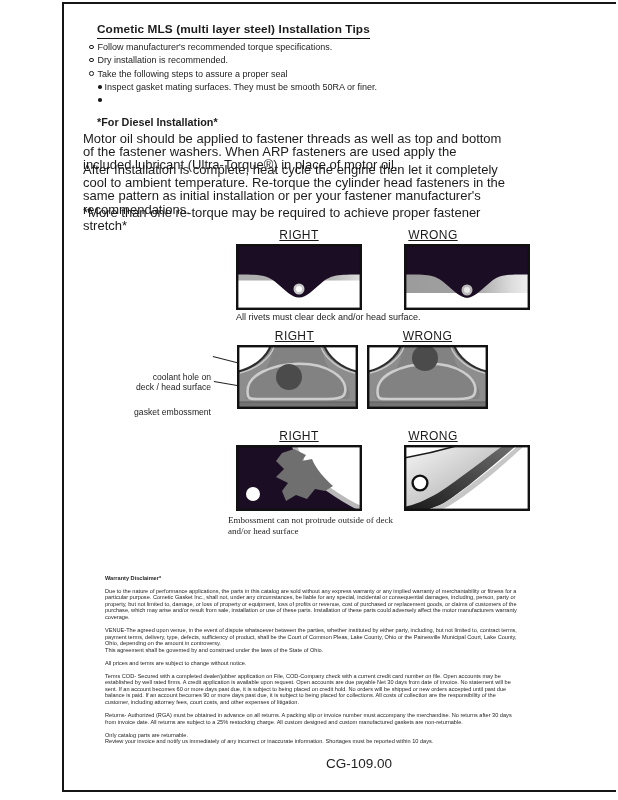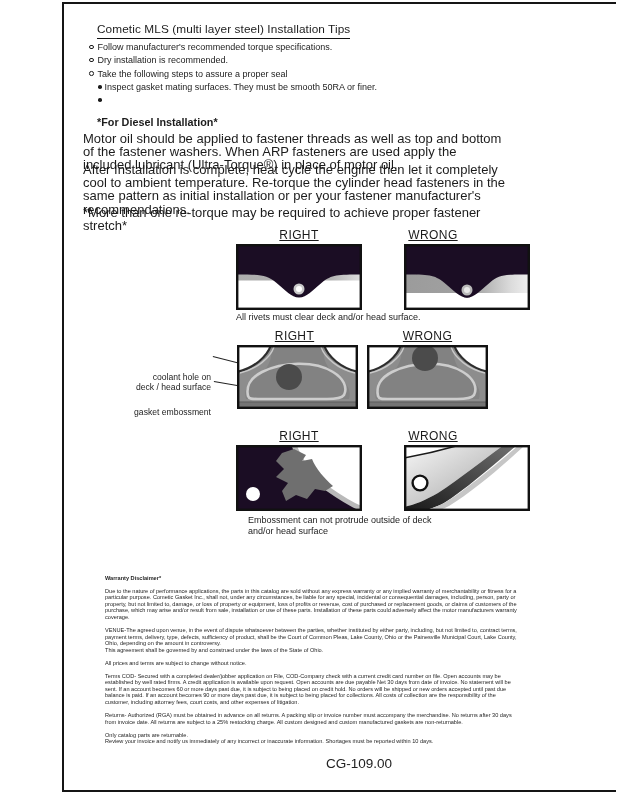--- a/index.html
+++ b/index.html
@@ -7,21 +7,21 @@
   .page {
     position:relative; width:618px; height:800px; background:#fff; overflow:hidden;
     font-family:"Liberation Sans","DejaVu Sans",sans-serif; color:var(--text,#1c1c1c);
   }
   .frame-line { position:absolute; background:var(--frame,#151515); }
   .frame-top { left:62px; top:2px; width:554px; height:2px; }
   .frame-left { left:62px; top:2px; width:2px; height:790px; }
   .frame-bottom { left:62px; top:790px; width:554px; height:2px; }
 
   .title {
-    position:absolute; left:97px; top:22px; font-size:11.8px; font-weight:normal;
+    position:absolute; left:97px; top:22px; font-size:11.8px; font-weight:bold;
     border-bottom:1.6px solid #111; padding-bottom:2px; letter-spacing:0.1px;
   }
   .tips { position:absolute; left:89px; top:41px; font-size:9px; }
   .tip-line { height:13.4px; line-height:13.4px; white-space:nowrap; }
   .tip-sub { margin-left:9px; }
   .bullet-o {
     display:inline-block; width:4.5px; height:4.5px; border:0.9px solid #1c1c1c;
     border-radius:50%; margin-right:4px; vertical-align:1px;
   }
   .bullet-f {
@@ -193,21 +193,21 @@
       <rect width="126" height="66" fill="#ffffff"></rect>
       <path d="M0,13 C22,9 42,4 56,0 H100 C80,14 56,34 34,48 C22,55 10,60 0,62 Z" fill="url(#gw3a)"></path>
       <path d="M0,13 C22,9 42,4 56,0" fill="none" stroke="#1a1a1a" stroke-width="1.6"></path>
       <path d="M0,62 C10,60 22,55 34,48 C56,34 80,14 100,0 H113 C92,18 62,44 40,58 C27,65 12,68 0,68 Z" fill="url(#gw3b)"></path>
       <path d="M0,68 C14,68 29,64 42,57 C64,43 94,18 115,0 H121 C100,20 68,47 45,61 C31,68 14,71 0,71 Z" fill="#c6c6c6"></path>
       <circle cx="16" cy="38" r="7.4" fill="#ffffff" stroke="#111" stroke-width="2.4"></circle>
       <rect x="1.2" y="1.2" width="123.6" height="63.6" fill="none" stroke="#111" stroke-width="2.4"></rect>
     </svg>
   </div>
 
-  <div class="caption" style="left:248px; top:515px;">Embossment can not protrude outside of deck
+  <div class="caption" style="left:228px; top:515px;font-family:Liberation Serif, serif;">Embossment can not protrude outside of deck
 and/or head surface</div>
 
   <div class="legal">
     <div class="legal-heading">Warranty Disclaimer*</div>
     <div class="legal-para">Due to the nature of performance applications, the parts in this catalog are sold without any express warranty or any implied warranty of merchantability or fitness for a particular purpose.  Cometic Gasket Inc., shall not, under any circumstances, be liable for any special, incidental or consequential damages, including, person, party or property, but not limited to, damage, or loss of property or equipment, loss of profits or revenue, cost of purchased or replacement goods, or claims of customers of the purchase, which may arise and/or result from sale, installation or use of these parts.  Installation of these parts could adversely affect the motor manufacturers warranty coverage.</div>
     <div class="legal-para">VENUE-The agreed upon venue, in the event of dispute whatsoever between the parties, whether instituted by either party, including, but not limited to, contract terms, payment terms, delivery, type, defects, sufficiency of product, shall be the Court of Common Pleas, Lake County, Ohio or the Painesville Municipal Court, Lake County, Ohio, depending on the amount in controversy.
 This agreement shall be governed by and construed under the laws of the State of Ohio.</div>
     <div class="legal-para">All prices and terms are subject to change without notice.</div>
     <div class="legal-para">Terms COD- Secured with a completed dealer/jobber application on File, COD-Company check with a current credit card number on file.  Open accounts may be established by well rated firms.  A credit application is available upon request.  Open accounts are due payable Net 30 days from date of invoice.  No statement will be sent.  If an account becomes 60 or more days past due, it is subject to being placed on credit hold.  No orders will be shipped or new orders accepted until past due balance is paid.  If an account becomes 90 or more days past due, it is subject to being placed for collections.  All costs of collection are the responsibility of the customer, including attorney fees, court costs, and other expenses of litigation.</div>
     <div class="legal-para">Returns- Authorized (RGA) must be obtained in advance on all returns.  A packing slip or invoice number must accompany the merchandise.  No returns after 30 days from invoice date.  All returns are subject to a 25% restocking charge.  All custom designed and custom manufactured gaskets are non-returnable.</div>

